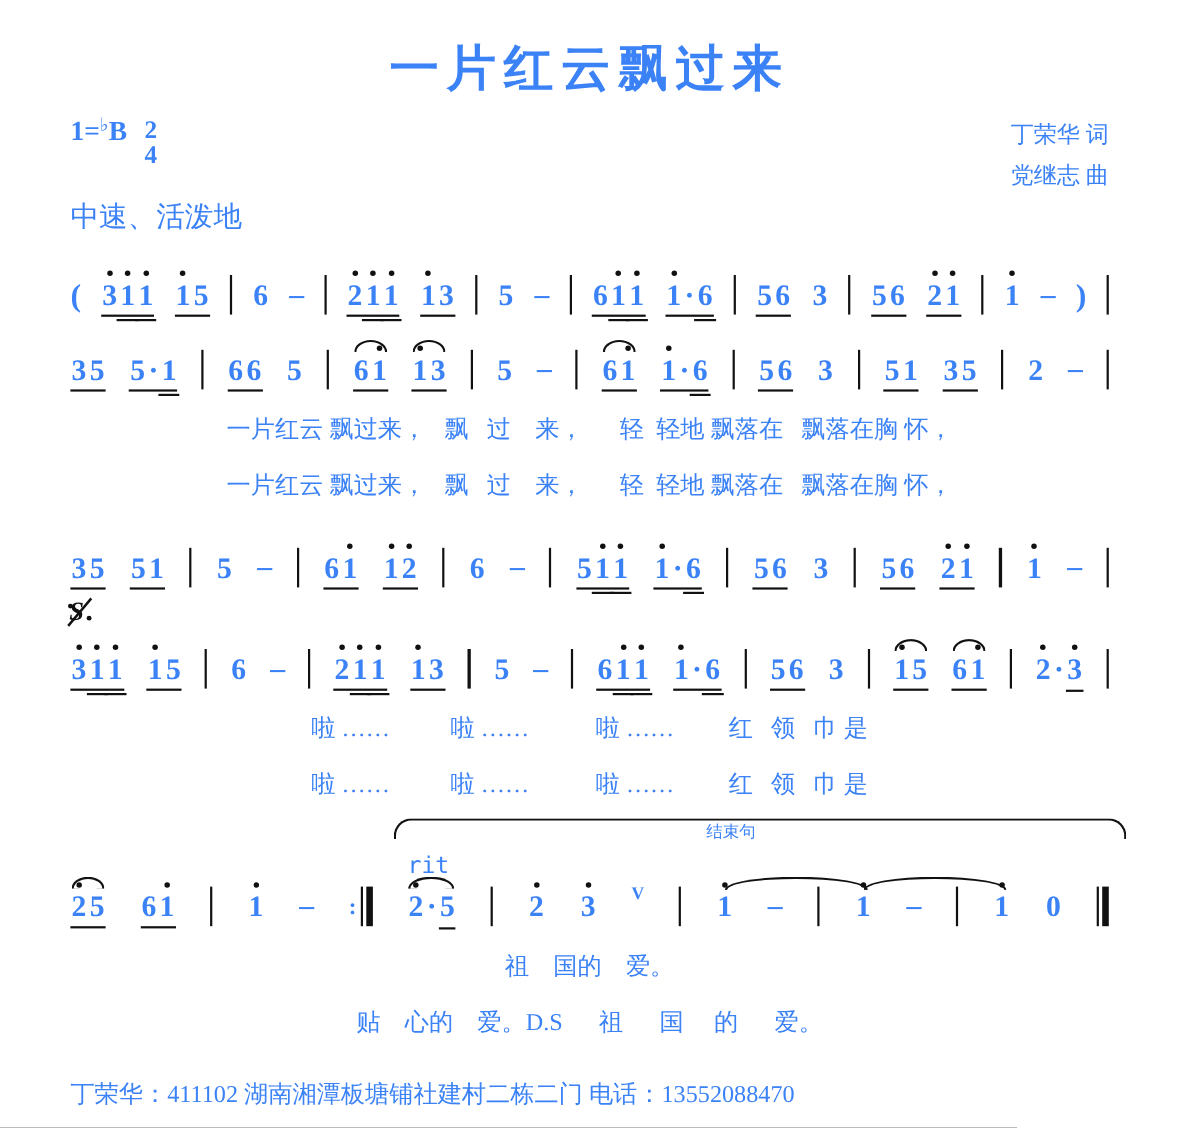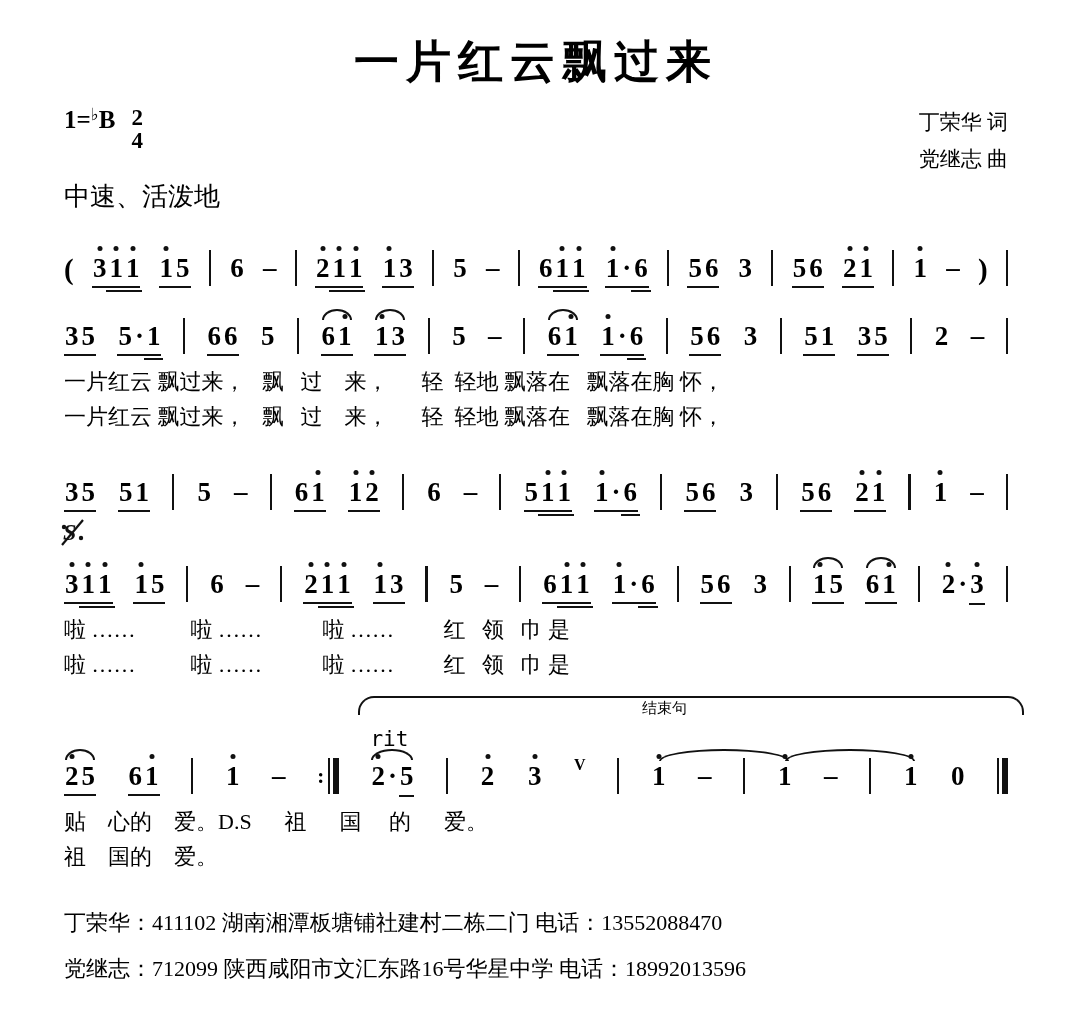--- a/index.html
+++ b/index.html
@@ -1,19 +1,19 @@
 <!DOCTYPE html>
 <html><head>
 <meta charset="utf-8">
 <style>
   html,body{margin:0;padding:0;background:#888;}
   .page{
     width:1072px;height:1025px;margin:0 auto;background:#fff;
     box-sizing:border-box;padding:26px 64px 12px 64px;overflow:hidden;
-    font-family:"Liberation Serif","DejaVu Serif",serif;color:#000000;
+    font-family:"Liberation Serif","DejaVu Serif",serif;color:#3b82f6;
   }
   .title{text-align:center;font-size:45px;font-weight:700;letter-spacing:7px;margin:6px 0 14px 0;}
   .head-row{display:flex;justify-content:space-between;align-items:flex-start;}
   .keysig{font-size:25px;font-weight:700;display:flex;align-items:flex-start;}
   .keysig sup{font-size:17px;position:relative;top:-2px;}
   .ts{display:inline-flex;flex-direction:column;align-items:center;line-height:1.0;margin-left:16px;font-size:23px;font-weight:700;}
   .credits{display:flex;flex-direction:column;align-items:flex-start;gap:9px;font-size:21px;padding-top:2px;}
   .tempo{font-size:26px;margin-top:6px;}
 
   .music-line{display:flex;justify-content:space-between;align-items:flex-end;position:relative;height:52px;}
@@ -37,21 +37,21 @@
   .breath{font-size:16px;font-weight:700;margin-bottom:22px;}
   .rbar,.fbar{display:inline-flex;align-items:center;gap:3px;margin-bottom:2px;}
   .rdots{font-size:21px;font-weight:700;line-height:1;margin-right:1px;}
   .bthin{width:2.2px;height:36px;background:#111;}
   .bthick{width:5.5px;height:36px;background:#111;}
   .tie{position:absolute;top:5px;height:10px;border:2px solid #111;border-bottom:none;border-radius:50% 50% 0 0 / 100% 100% 0 0;}
   .bracket{position:absolute;top:-48px;height:17px;border:2px solid #111;border-bottom:none;border-radius:16px 16px 0 0;}
   .blabel{position:absolute;top:1px;left:46%;transform:translateX(-50%);font-size:15px;background:#fff;padding:0 8px;white-space:nowrap;}
   .segno{position:absolute;left:-4px;top:-34px;width:25px;height:29px;}
 
-  .lyrics{font-size:22px;line-height:35px;white-space:pre;margin:0;}
+  .lyrics{font-size:22px;line-height:35px;white-space:pre;margin:16px;text-align:center;}
   .lyr-block{margin-top:8px;}
   .footer{margin-top:26px;font-size:22px;line-height:46px;}
 </style>
 </head>
 <body>
 
 <div class="page">
 
   <div class="title">一片红云飘过来</div>
 
@@ -413,22 +413,22 @@
         <span class="bthin"></span>
         <span class="bthick"></span>
       </span>
       <span class="tie" style="left: 595px; width: 126px;"></span>
       <span class="tie" style="left: 721px; width: 126px;"></span>
       <span class="bracket" style="left: 294px; width: 662px;">
         <span class="blabel">结束句</span>
       </span>
     </div>
   <div class="lyr-block">
+    <p class="lyrics">祖    国的    爱。</p>
     <p class="lyrics">贴    心的    爱。D.S      祖      国     的      爱。</p>
-    <p class="lyrics">祖    国的    爱。</p>
   </div>
 
   <div class="footer">
     <div>丁荣华：411102 湖南湘潭板塘铺社建村二栋二门  电话：13552088470</div>
     <div>党继志：712099 陕西咸阳市文汇东路16号华星中学  电话：18992013596</div>
   </div>
 
 </div>
 
 </body></html>

